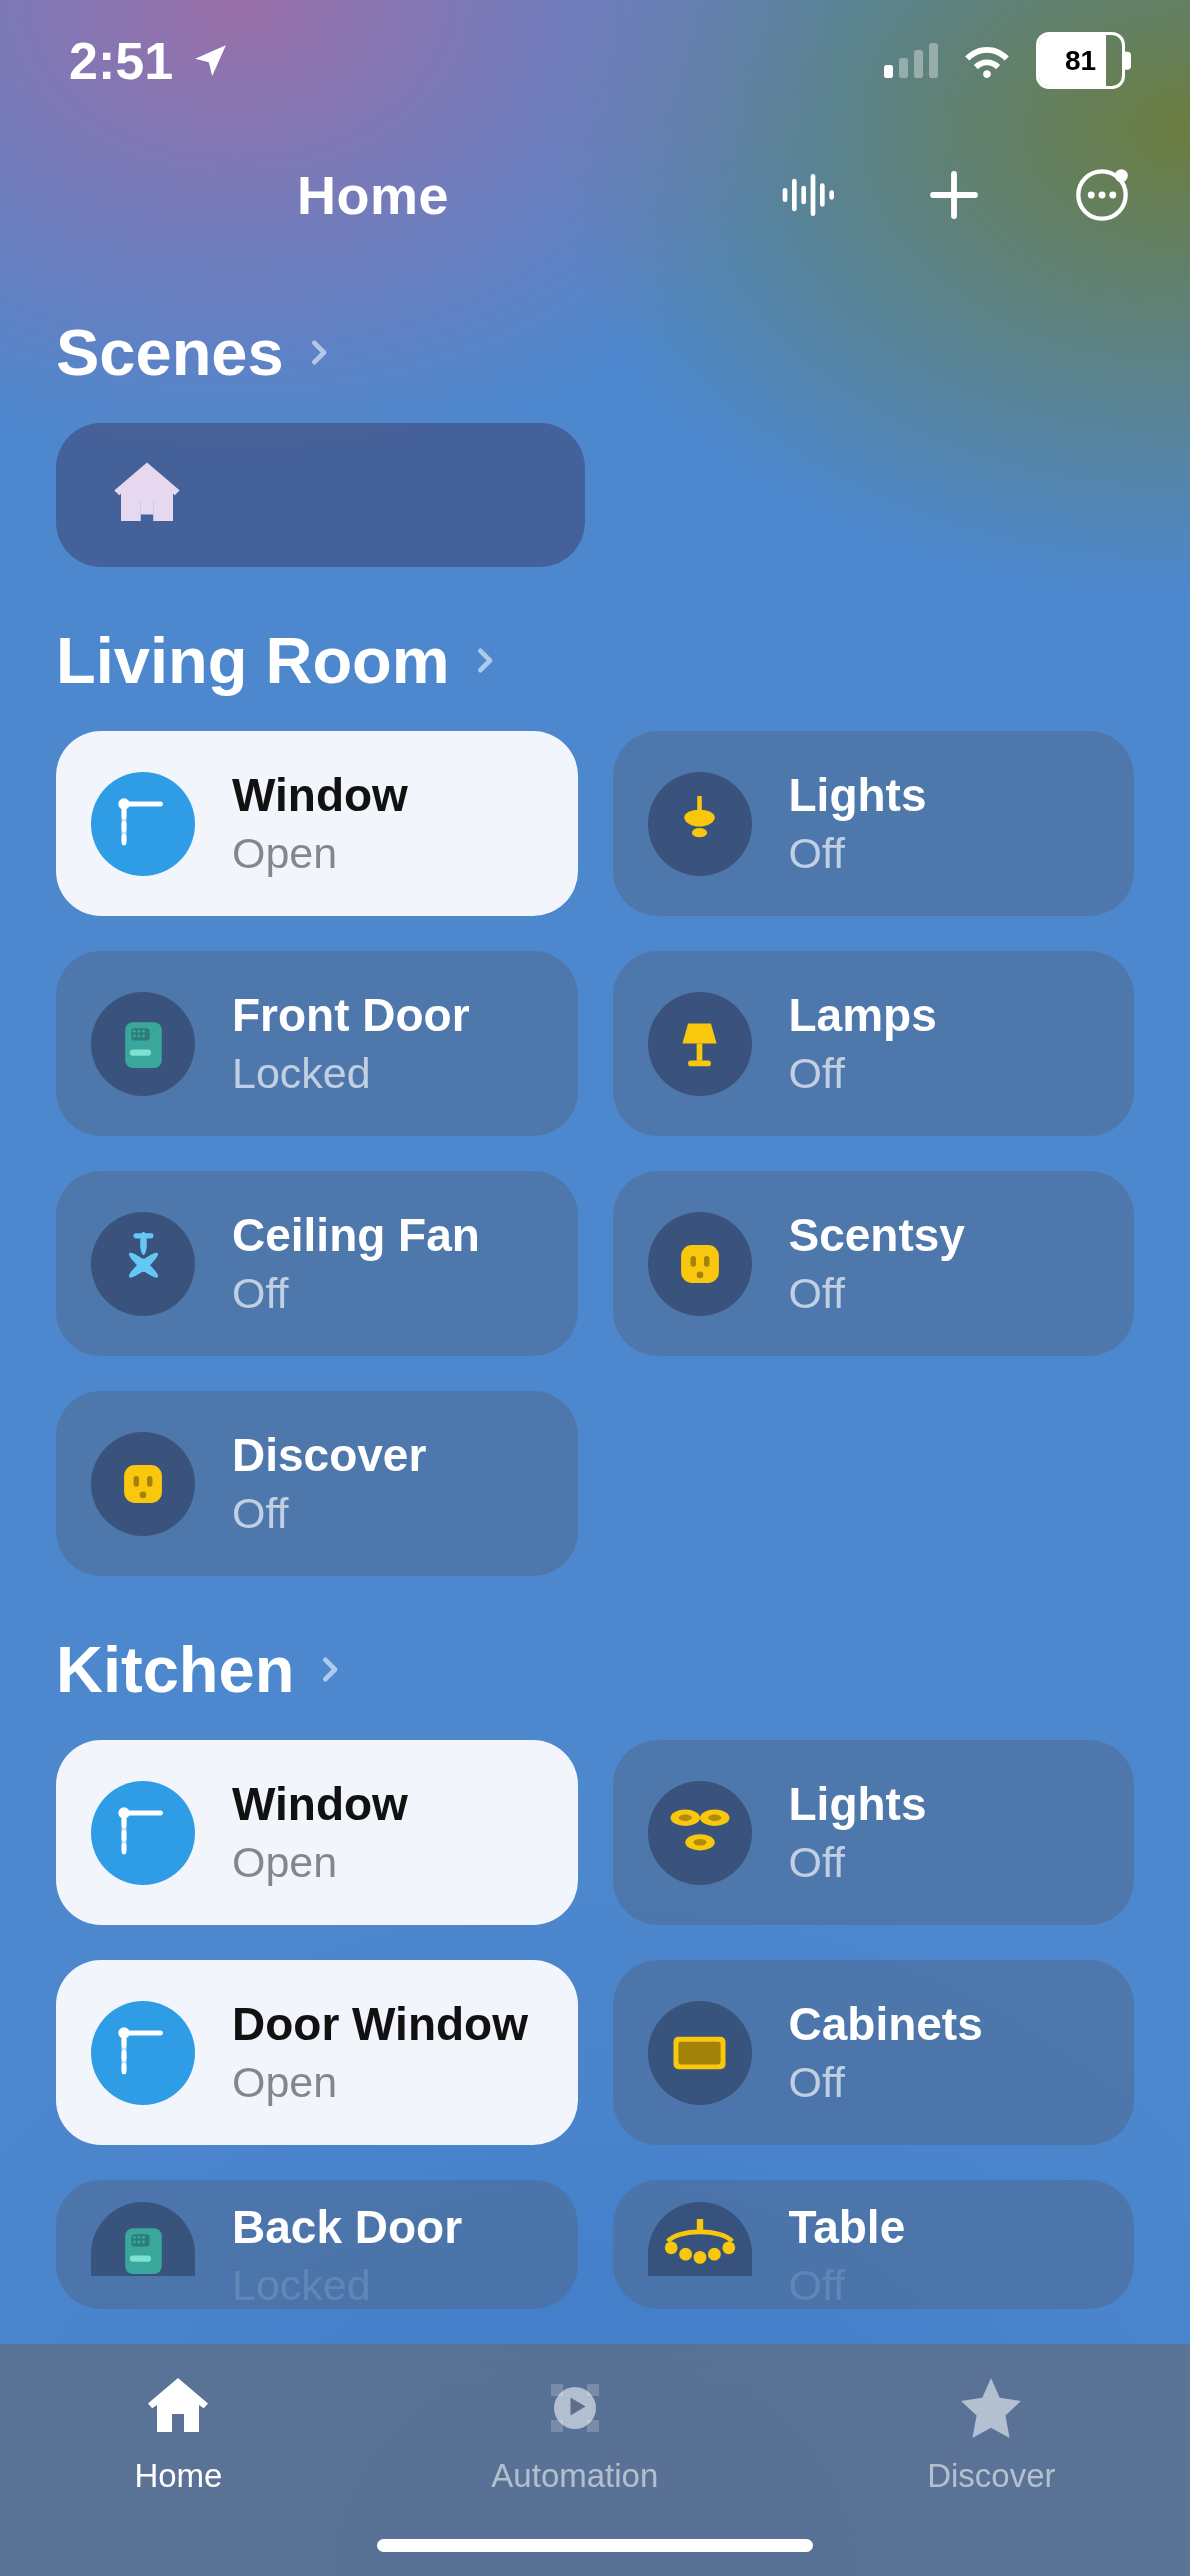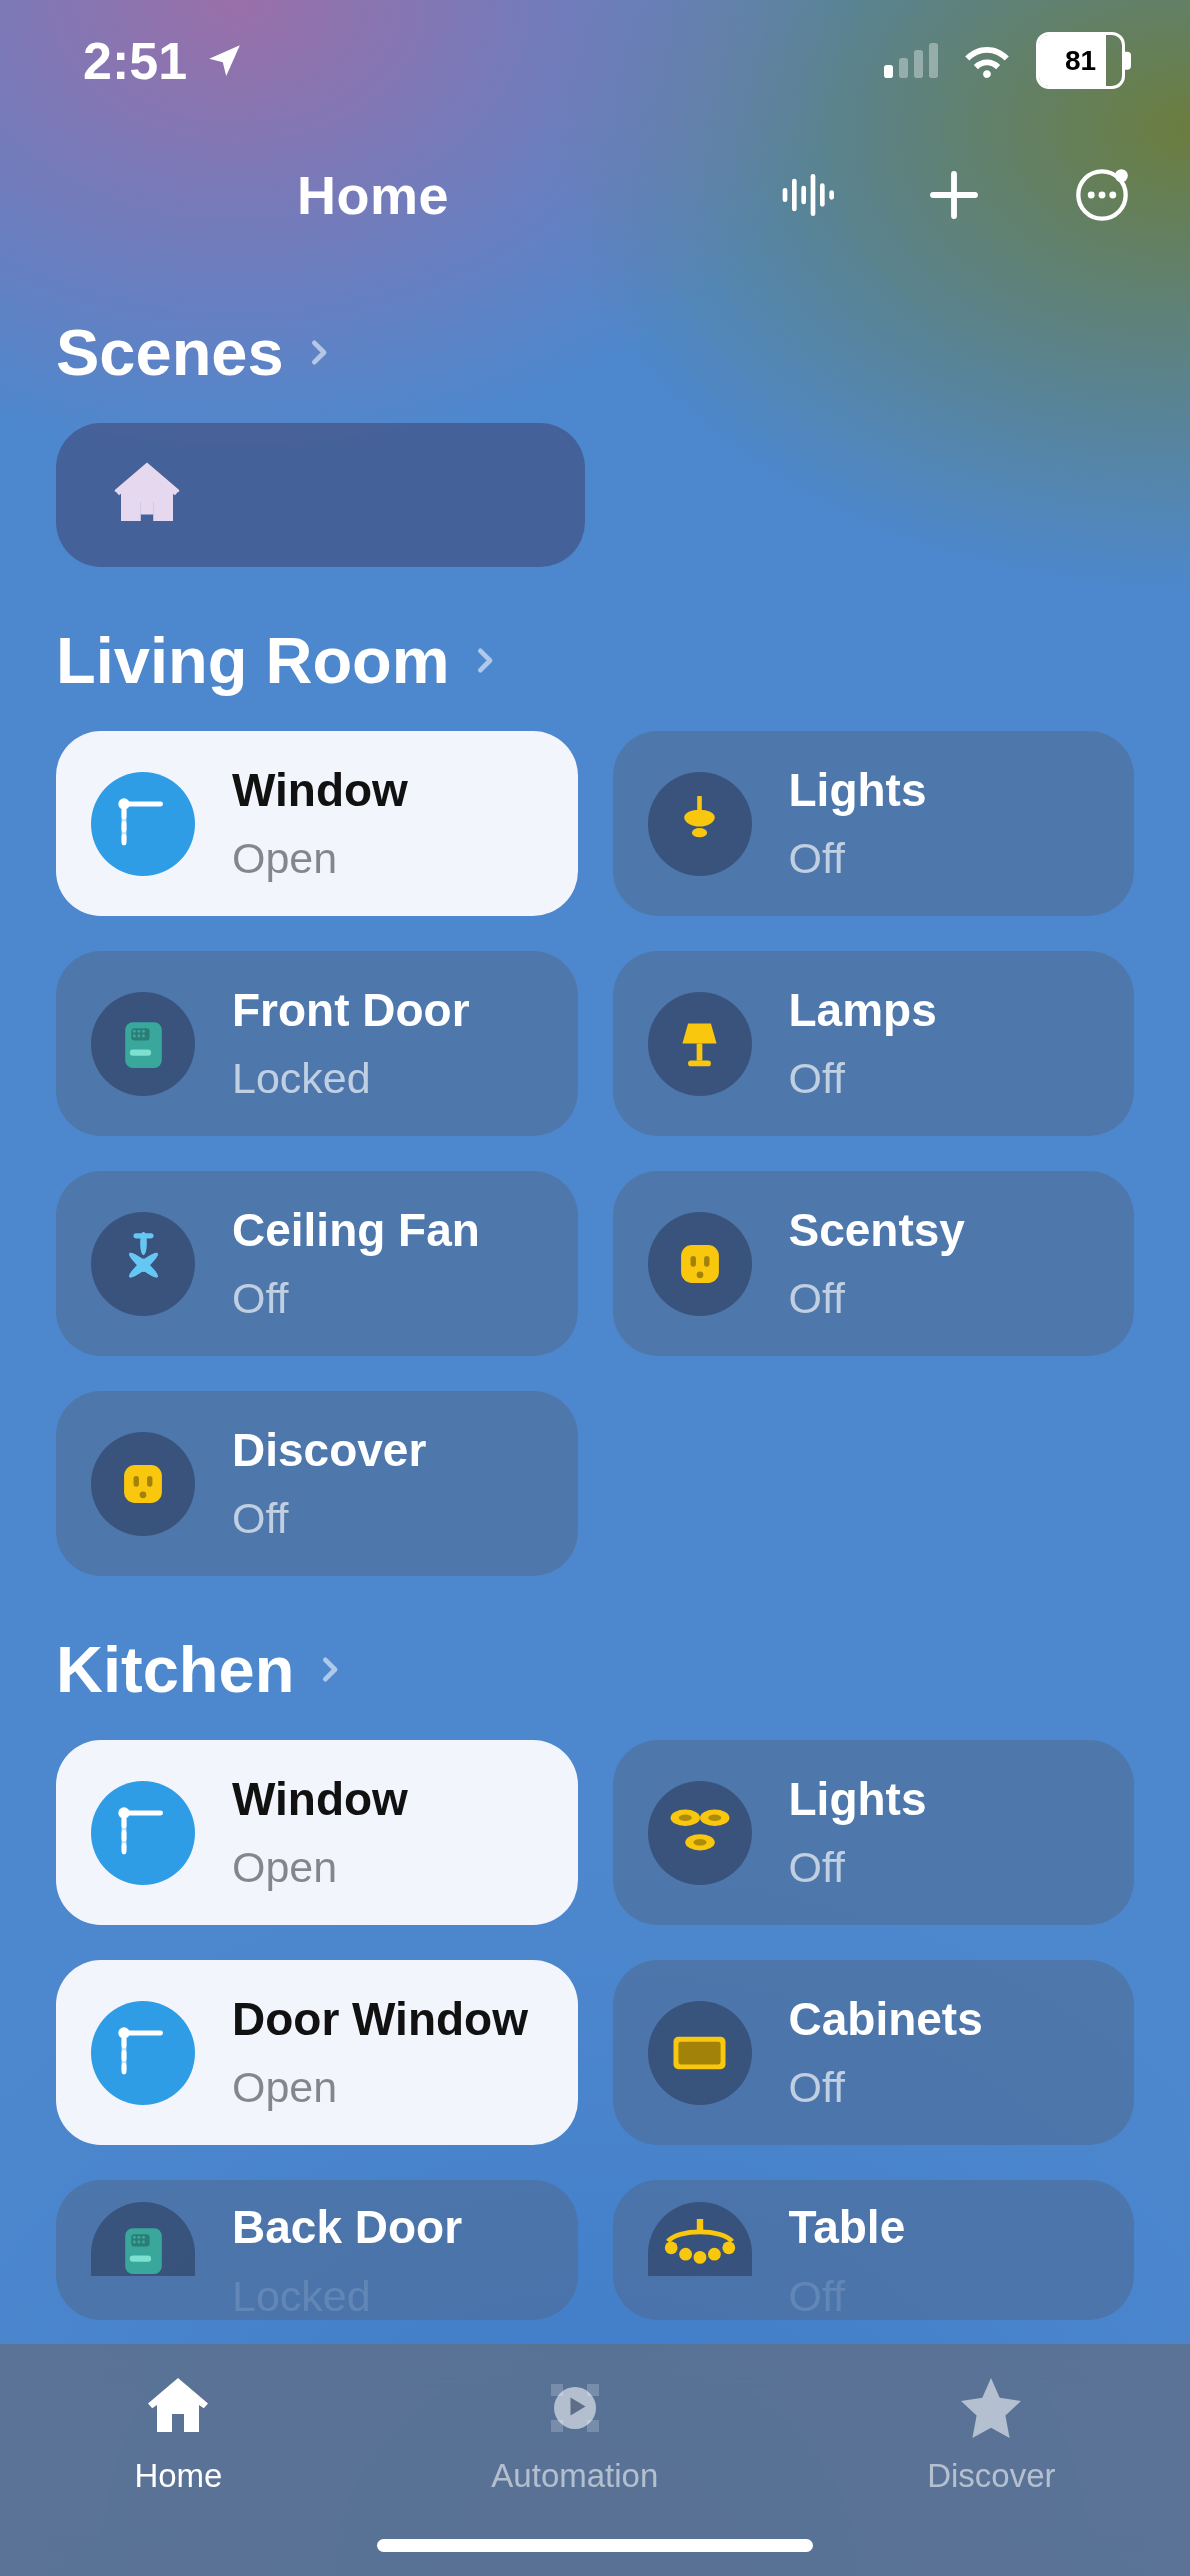--- a/index.html
+++ b/index.html
@@ -25,21 +25,21 @@
   body {
     background:
       radial-gradient(1113px 835px at 20% 0%,   #9a6fa8 0%, transparent 55%),
       radial-gradient(1298px 927px at 100% 5%, #6b7d3e 0%, transparent 50%),
       radial-gradient(1484px 1298px at 50% 100%,#3f7bc8 0%, #4d88ce 55%),
       linear-gradient(180deg, #8b80b8 0%, #6f8fd0 40%, #4c87cf 100%);
   }
 
   
   .status-bar {
-    position: absolute; top: 0; left: 18px; right: 0;
+    position: absolute; top: 0; left: 4px; right: 0;
     height: 121px;
     display: flex; align-items: center; justify-content: space-between;
     padding: 0 65px;
     color: #fff;
   }
   .status-left { display:flex; align-items:center; gap:16.7px; font-size:52px; font-weight:600; }
   .status-right { display:flex; align-items:center; gap:24px; }
   .signal { display:flex; align-items:flex-end; gap:5.6px; }
   .signal span { width:9.3px; background:rgba(255,255,255,0.35); border-radius:2.8px; }
   .signal span.on { background:#fff; }
@@ -101,21 +101,21 @@
     min-height:185px;
   }
   .tile.dark  { background:var(--tile-dark); }
   .tile.light { background:var(--tile-light); }
   .tile .icon-wrap {
     width:104px; height:104px; border-radius:52px;
     display:flex; align-items:center; justify-content:center; flex-shrink:0;
   }
   .tile.dark  .icon-wrap { background:var(--icon-bg-dark); }
   .tile.light .icon-wrap.blue { background:var(--blue); }
-  .tile .labels { display:flex; flex-direction:column; gap:18px; line-height:1.12; }
+  .tile .labels { display:flex; flex-direction:column; gap:7px; line-height:1.12; }
   .tile .name   { font-size:46px; font-weight:600; }
   .tile .status { font-size:43px; font-weight:500; }
   .tile.dark  .name   { color:var(--text-light); }
   .tile.dark  .status { color:var(--text-muted-light); }
   .tile.light .name   { color:var(--text-dark); }
   .tile.light .status { color:var(--text-muted-dark); }
 
   .icon-wrap.square {
     border-radius:24px; background:rgba(255,255,255,0.18);
     width:93px; height:93px;

